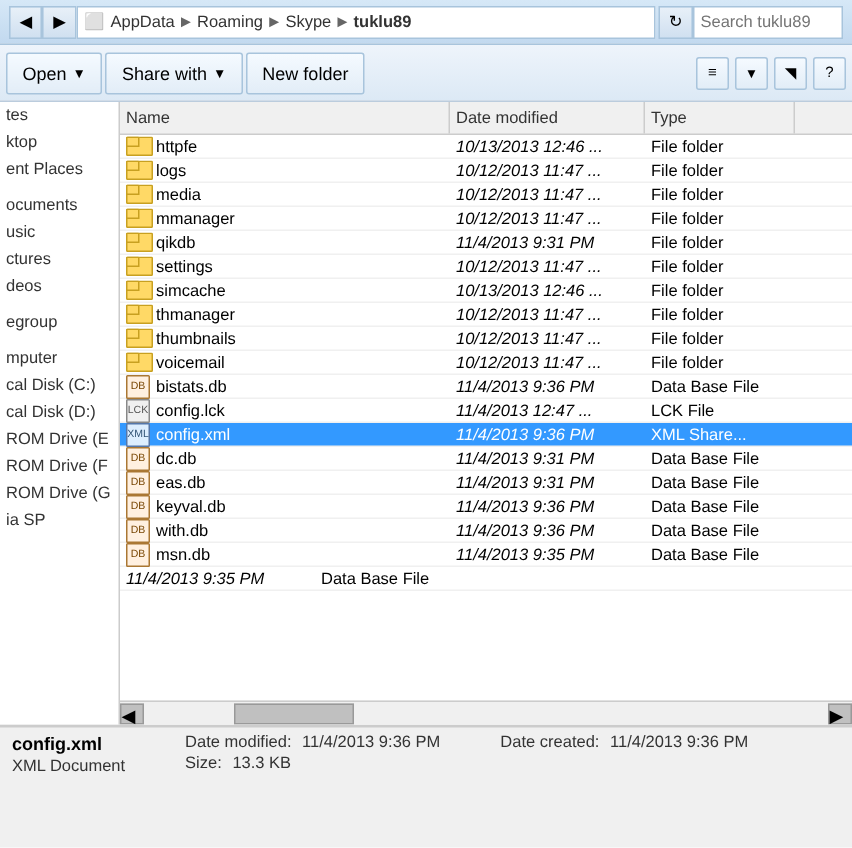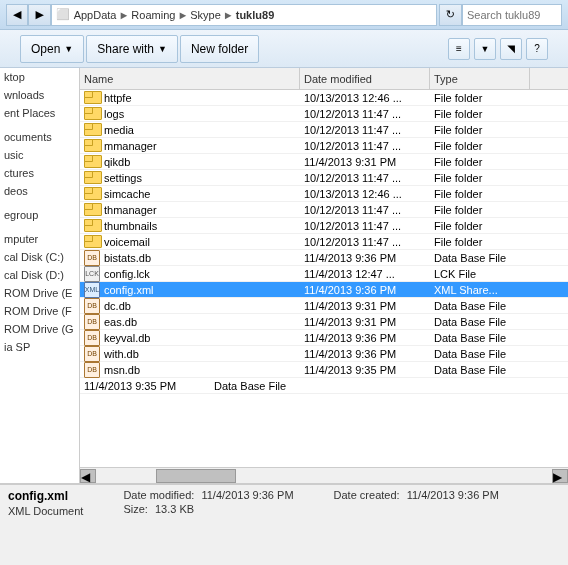--- a/index.html
+++ b/index.html
@@ -49,21 +49,21 @@
       padding: 0 4px;
       font-size: 11px;
     }
 
     
     .toolbar {
       background: linear-gradient(to bottom, #eef4fb, #dce9f5);
       height: 38px;
       display: flex;
       align-items: center;
-      padding: 0 20px;
+      padding: 0 4px;
       border-bottom: 1px solid #bcd;
       gap: 2px;
     }
     .toolbar-btn {
       background: linear-gradient(to bottom, #f5faff, #e2edf7);
       border: 1px solid #a8c4dc;
       height: 28px;
       padding: 0 10px;
       cursor: pointer;
       font-size: 12px;
@@ -147,21 +147,21 @@
       display: flex;
       align-items: center;
       height: 16px;
       border-bottom: 1px solid #f0f0f0;
       cursor: pointer;
       font-size: 11px;
     }
     .file-row.selected { background: #3399ff; color: white; }
     .file-row .cell { padding: 0 4px; overflow: hidden; text-overflow: ellipsis; white-space: nowrap; }
     .file-row .cell-name { width: 220px; display: flex; align-items: center; gap: 4px; }
-    .file-row .cell-date { width: 130px; }
+    .file-row .cell-date { width: 130px; font-style: italic; }
     .file-row .cell-type { width: 100px; }
 
     
     .folder-icon { display: inline-block; width: 16px; height: 13px; position: relative; flex-shrink: 0; }
     .folder-icon::before {
       content: '';
       position: absolute;
       bottom: 0; left: 0;
       width: 16px; height: 11px;
       background: #ffd966;
@@ -253,22 +253,22 @@
     <div class="view-btn">≡</div>
     <div class="view-btn" style="font-size:9px;">▼</div>
     <div class="view-btn">◥</div>
     <div class="view-btn">?</div>
   </div>
 </div>
 
 <div class="main-layout">
 
   <div class="sidebar">
+    <div class="sidebar-item"><span>tes</span></div>
     <div class="sidebar-item"><span>ktop</span></div>
-    <div class="sidebar-item"><span>wnloads</span></div>
     <div class="sidebar-item"><span>ent Places</span></div>
     <div class="sidebar-item" style="height:6px;"></div>
     <div class="sidebar-item"><span>ocuments</span></div>
     <div class="sidebar-item"><span>usic</span></div>
     <div class="sidebar-item"><span>ctures</span></div>
     <div class="sidebar-item"><span>deos</span></div>
     <div class="sidebar-item" style="height:6px;"></div>
     <div class="sidebar-item"><span>egroup</span></div>
     <div class="sidebar-item" style="height:6px;"></div>
     <div class="sidebar-item"><span>mputer</span></div>

